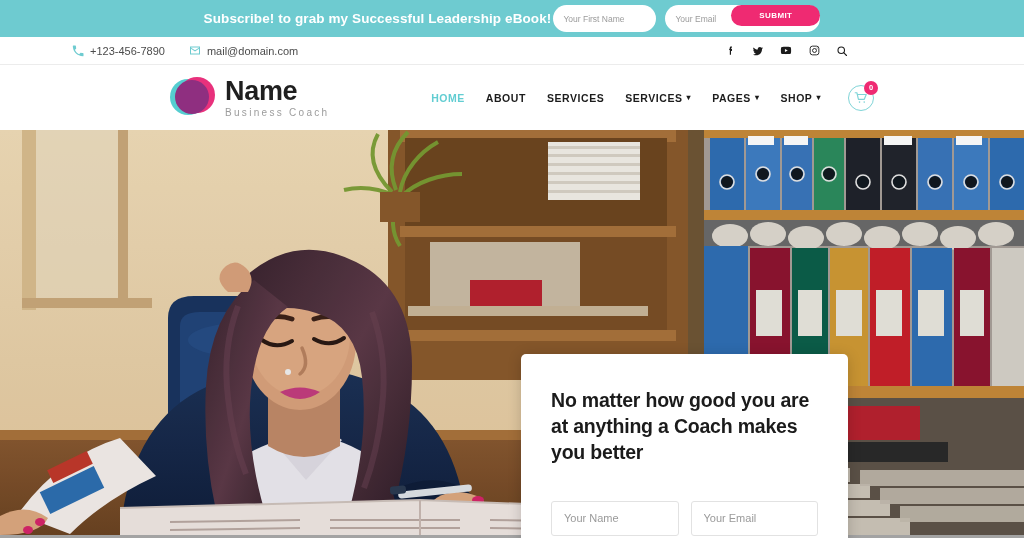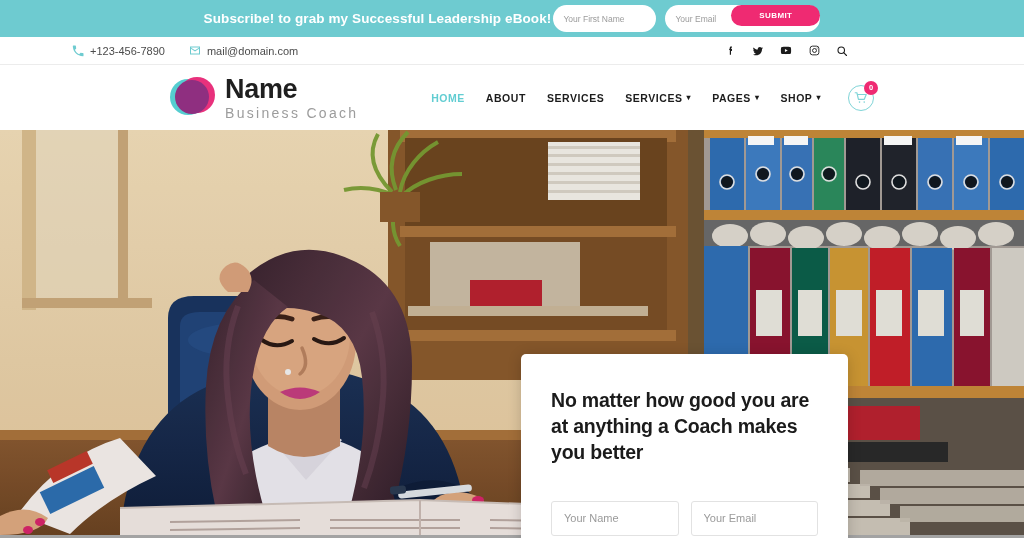--- a/index.html
+++ b/index.html
@@ -71,21 +71,21 @@
     position:absolute; left:9px; top:2px; width:36px; height:36px;
     border-radius:50%; background:#e8317c;
   }
   .logo-mark .c-purple{
     position:absolute; left:5px; top:5px; width:34px; height:34px;
     border-radius:50%; background:#8f2f80;
   }
   .logo-text{ line-height:1; }
   .logo-title{ font-size:27px; font-weight:bold; color:#1f1f1f; letter-spacing:-.3px; }
   .logo-sub{
-    font-size:14px; color:#9c9c9c; letter-spacing:2.3px; text-align:right;
+    font-size:10px; color:#9c9c9c; letter-spacing:2.3px; text-align:right;
     margin-top:3px;
   }
   .nav{
     position:absolute; right:150px; display:flex; align-items:center; gap:21px;
   }
   .nav-item{
     font-size:10.5px; font-weight:bold; color:#1c1c1c; letter-spacing:.55px;
     cursor:pointer; display:flex; align-items:center; gap:4px; white-space:nowrap;
   }
   .nav-item.active{ color:#62cdd2; }

